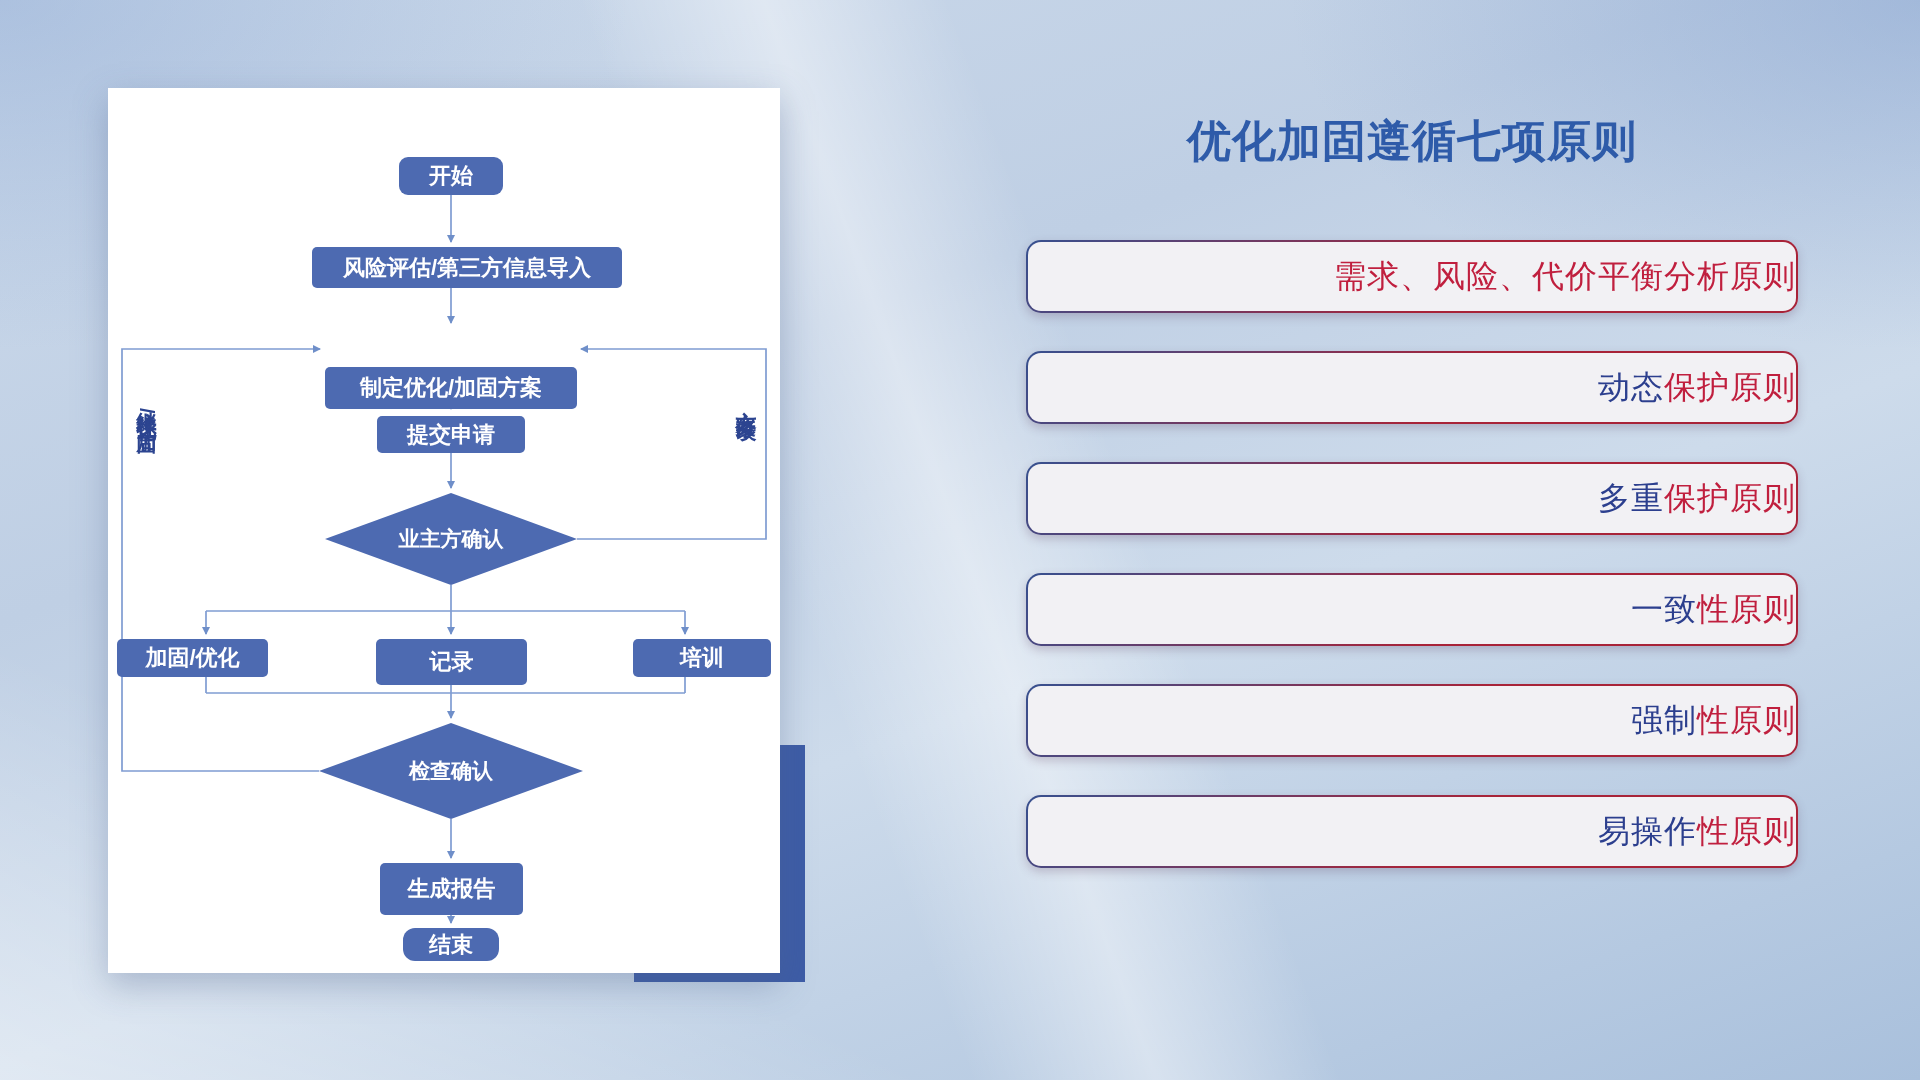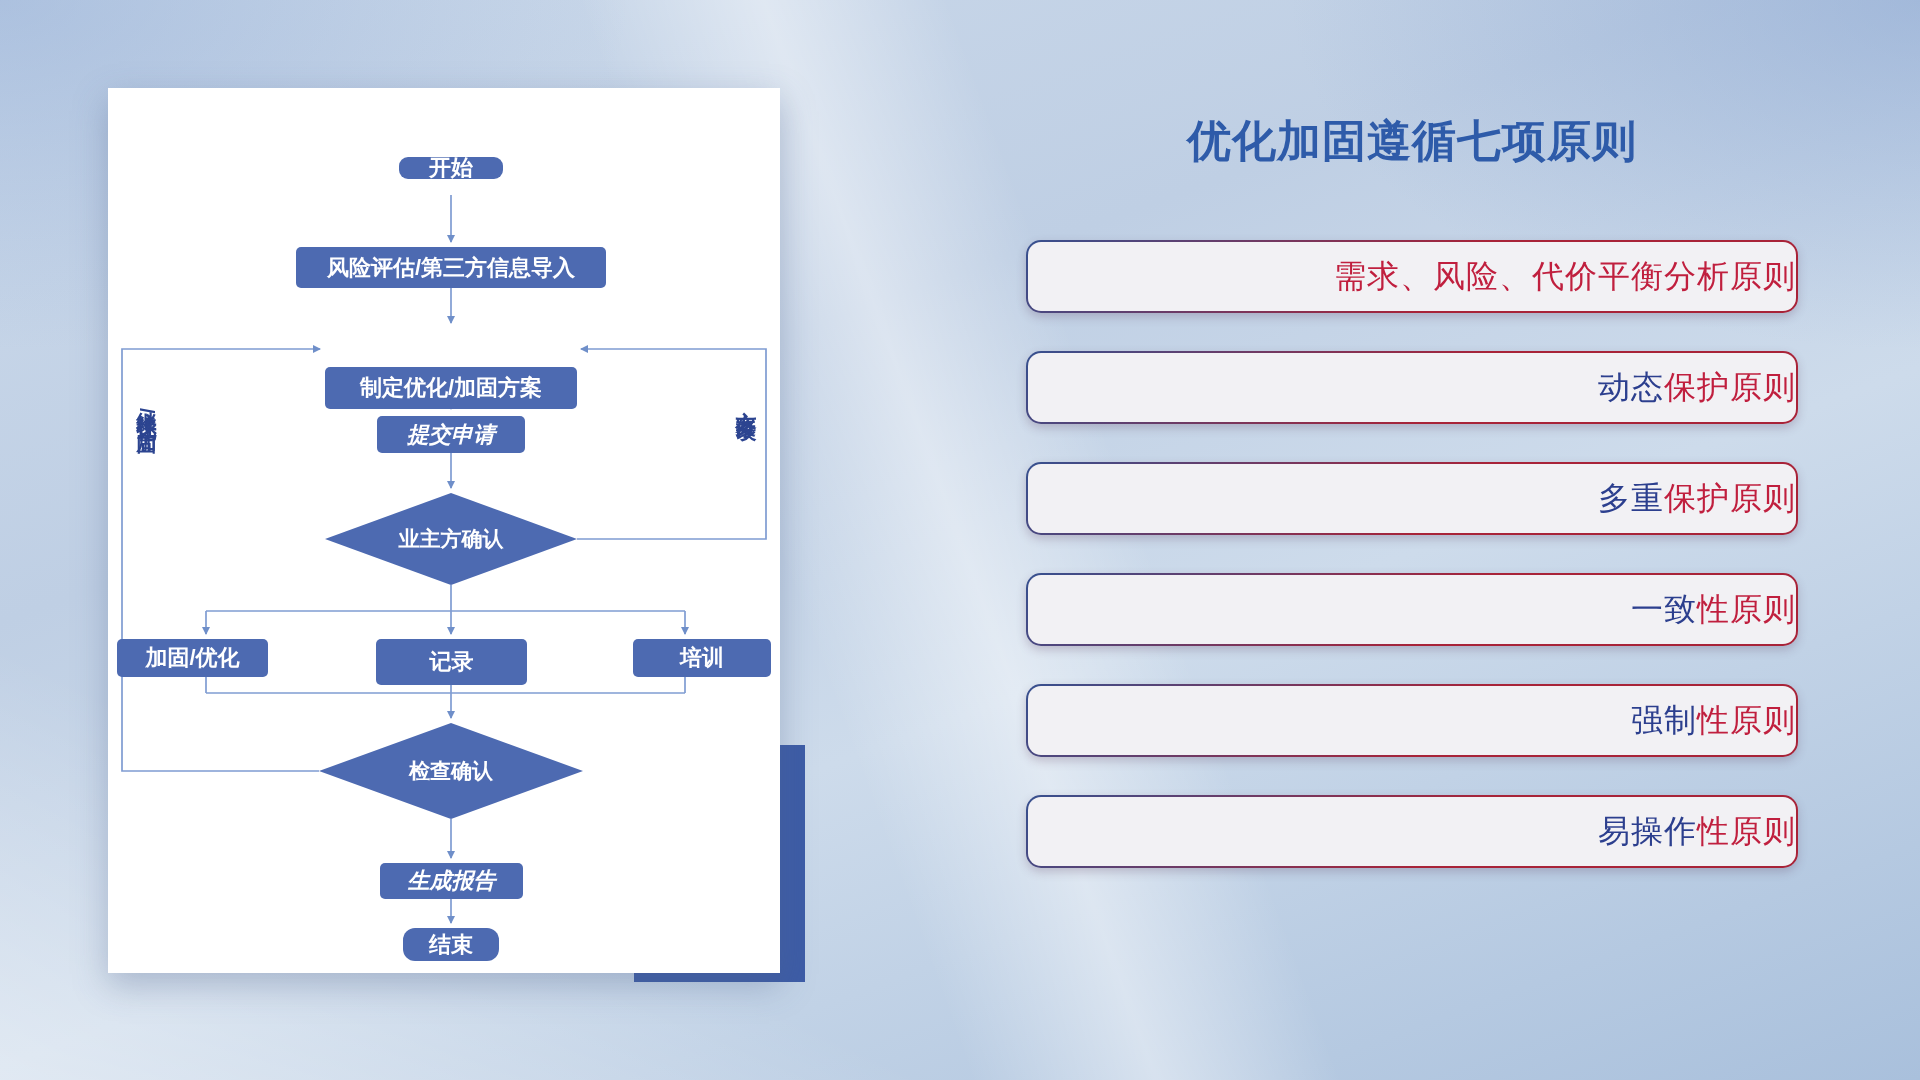--- a/index.html
+++ b/index.html
@@ -35,28 +35,28 @@
     position:absolute;left:108px;top:88px;width:672px;height:885px;
     background:#ffffff;z-index:2;
     box-shadow:0 12px 32px rgba(80,100,140,0.35);
   }
   .connectors{position:absolute;left:0;top:0;z-index:1;}
   .node{
     position:absolute;z-index:2;background:var(--node_blue);color:#fff;
     display:flex;align-items:center;justify-content:center;
     font-size:22px;font-weight:600;border-radius:5px;white-space:nowrap;
   }
-  .n-start{left:291px;top:69px;width:104px;height:22px;border-radius:9px;}
-  .n-risk{left:188px;top:159px;width:310px;height:41px;}
+  .n-start{left:291px;top:69px;width:104px;height:38px;border-radius:9px;}
+  .n-risk{left:204px;top:159px;width:310px;height:41px;}
   .n-plan{left:217px;top:240px;width:252px;height:42px;margin-top:39px;}
-  .n-submit{left:269px;top:328px;width:148px;height:37px;font-style:italic;}
+  .n-submit{left:269px;top:328px;width:148px;height:37px;}
   .n-harden{left:9px;top:551px;width:151px;height:38px;}
   .n-record{left:268px;top:551px;width:151px;height:46px;}
   .n-training{left:525px;top:551px;width:138px;height:38px;}
-  .n-report{left:272px;top:775px;width:143px;height:36px;font-style:italic;}
+  .n-report{left:272px;top:775px;width:143px;height:52px;}
   .n-end{left:295px;top:840px;width:96px;height:33px;border-radius:12px;}
   .diamond{
     position:absolute;z-index:2;background:var(--node_blue);color:#fff;
     display:flex;align-items:center;justify-content:center;
     font-size:21px;font-weight:600;white-space:nowrap;
     clip-path:polygon(50% 0,100% 50%,50% 100%,0 50%);
   }
   .d-owner{left:217px;top:405px;width:252px;height:92px;}
   .d-check{left:211px;top:635px;width:264px;height:96px;}
   .vlabel{

